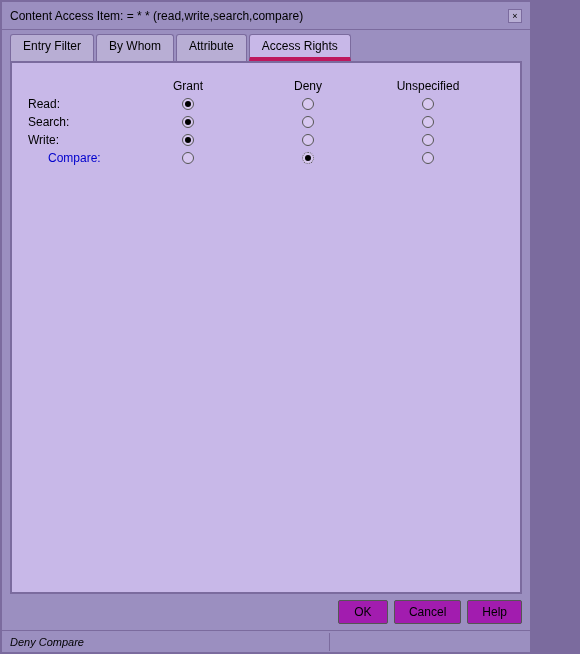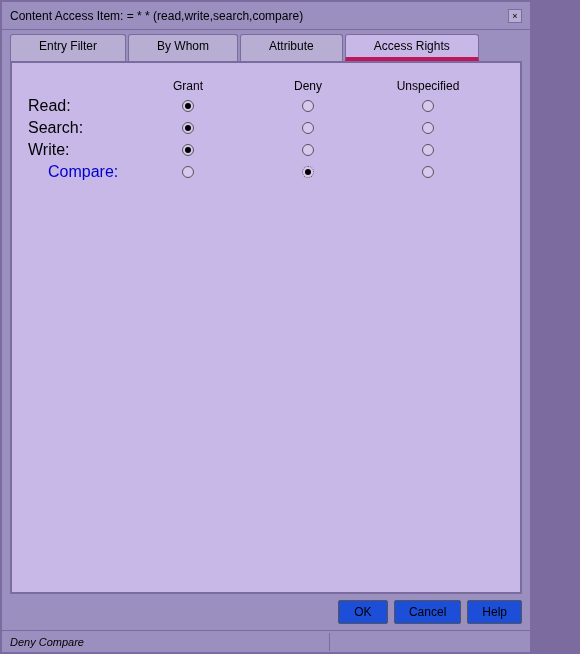--- a/index.html
+++ b/index.html
@@ -56,21 +56,21 @@
     }
 
     .tab-bar {
       display: flex;
       padding: 4px 8px 0 8px;
       background: #9b8fc0;
       gap: 2px;
     }
 
     .tab {
-      padding: 4px 28px;
+      padding: 4px 12px;
       background: #b8aed4;
       border: 1px solid #7b6b9e;
       border-bottom: none;
       cursor: pointer;
       font-size: 12px;
       color: #000;
       border-radius: 3px 3px 0 0;
     }
 
     .tab.active {
@@ -108,21 +108,21 @@
     }
 
     .table-row {
       display: grid;
       grid-template-columns: 100px 120px 120px 120px;
       align-items: center;
       margin-bottom: 4px;
     }
 
     .row-label {
-      font-size: 16px;
+      font-size: 12px;
       color: #000;
       padding-right: 8px;
     }
 
     .row-label.blue {
       color: #0000cc;
     }
 
     .radio-cell {
       display: flex;
@@ -164,21 +164,21 @@
     .button-bar {
       display: flex;
       justify-content: flex-end;
       padding: 6px 8px;
       background: #9b8fc0;
       gap: 6px;
     }
 
     .btn {
       padding: 4px 14px;
-      background: #1d4ed8;
+      background: #a21caf;
       border: 1px solid #555;
       cursor: pointer;
       font-size: 12px;
       border-radius: 2px;
       min-width: 50px;
       text-align: center;
     }
 
     .status-bar {
       display: flex;

